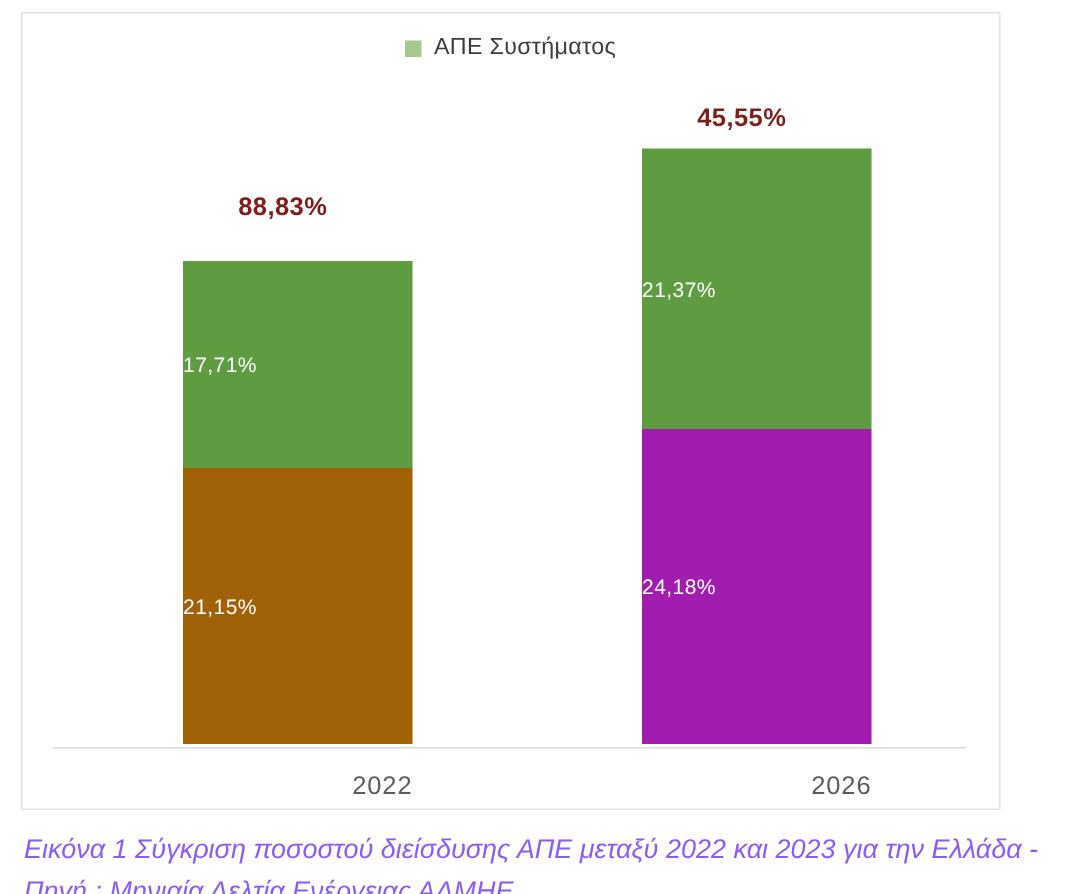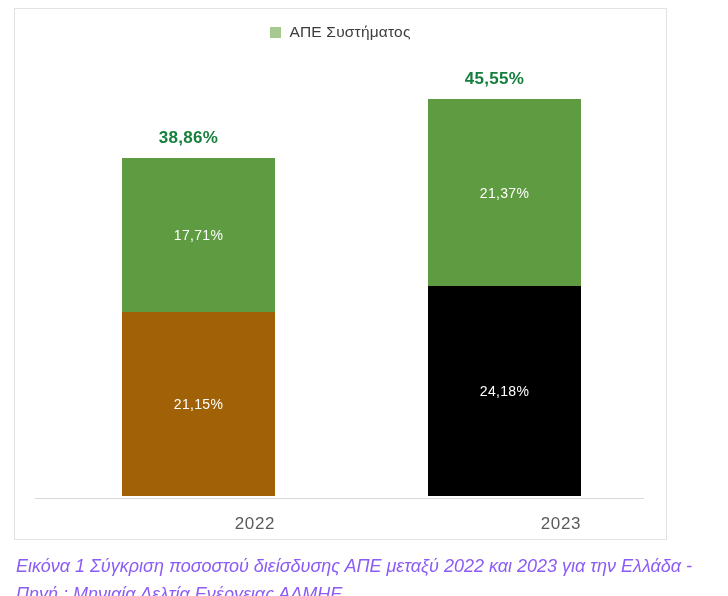--- a/index.html
+++ b/index.html
@@ -89,37 +89,36 @@
     position: absolute;
     bottom: 0;
     width: 100%;
     display: flex;
     flex-direction: column;
   }
   .seg {
     position: relative;
     display: flex;
     align-items: center;
-    justify-content: center;
     margin-left: 20px;
   }
   .seg-label {
     font-size: 14px;
     color: #ffffff;
     letter-spacing: 0.3px;
     pointer-events: none;
   }
   .total-label {
     position: absolute;
     left: 0;
     width: 100%;
     text-align: center;
     font-size: 17px;
     font-weight: bold;
-    color: #15803d;
+    color: #7f1d1d;
     letter-spacing: 0.3px;
   }
   .cat-label {
     position: absolute;
     left: 0;
     width: 100%;
     text-align: right;
     font-size: 17px;
     color: #5b5b5b;
     letter-spacing: 0.6px;
@@ -149,43 +148,43 @@
         <span class="legend-swatch" style="background:#a5c98f;"></span>
         <span class="legend-label">ΑΠΕ Συστήματος</span>
       </div>
     </div>
 
     <div id="plot">
 
       <div class="axis-line"></div>
 
       <div class="bar-group" style="left:87px; width:173px;">
-        <div class="total-label" style="top:-368px;">38,86%</div>
+        <div class="total-label" style="top:-368px;">88,83%</div>
         <div class="bar-stack">
-          <div class="seg" style="height:154px; background:#5f9b41;">
+          <div class="seg" style="height:138px; background:#5f9b41;">
             <span class="seg-label">17,71%</span>
           </div>
           <div class="seg" style="height:184px; background:#a16207;">
             <span class="seg-label">21,15%</span>
           </div>
         </div>
         <div class="cat-label" style="bottom:-38px;">2022</div>
       </div>
 
       <div class="bar-group" style="left:393px; width:173px;">
         <div class="total-label" style="top:-427px;">45,55%</div>
         <div class="bar-stack">
           <div class="seg" style="height:187px; background:#5f9b41;">
             <span class="seg-label">21,37%</span>
           </div>
-          <div class="seg" style="height:210px; background:#000000;">
+          <div class="seg" style="height:210px; background:#a21caf;">
             <span class="seg-label">24,18%</span>
           </div>
         </div>
-        <div class="cat-label" style="bottom:-38px;">2023</div>
+        <div class="cat-label" style="bottom:-38px;">2026</div>
       </div>
 
     </div>
   </div>
 
   <div id="caption">Εικόνα 1 Σύγκριση ποσοστού διείσδυσης ΑΠΕ μεταξύ 2022 και 2023 για την Ελλάδα - Πηγή : Μηνιαία Δελτία Ενέργειας ΑΔΜΗΕ</div>
 
 </div>
 
 </body></html>

